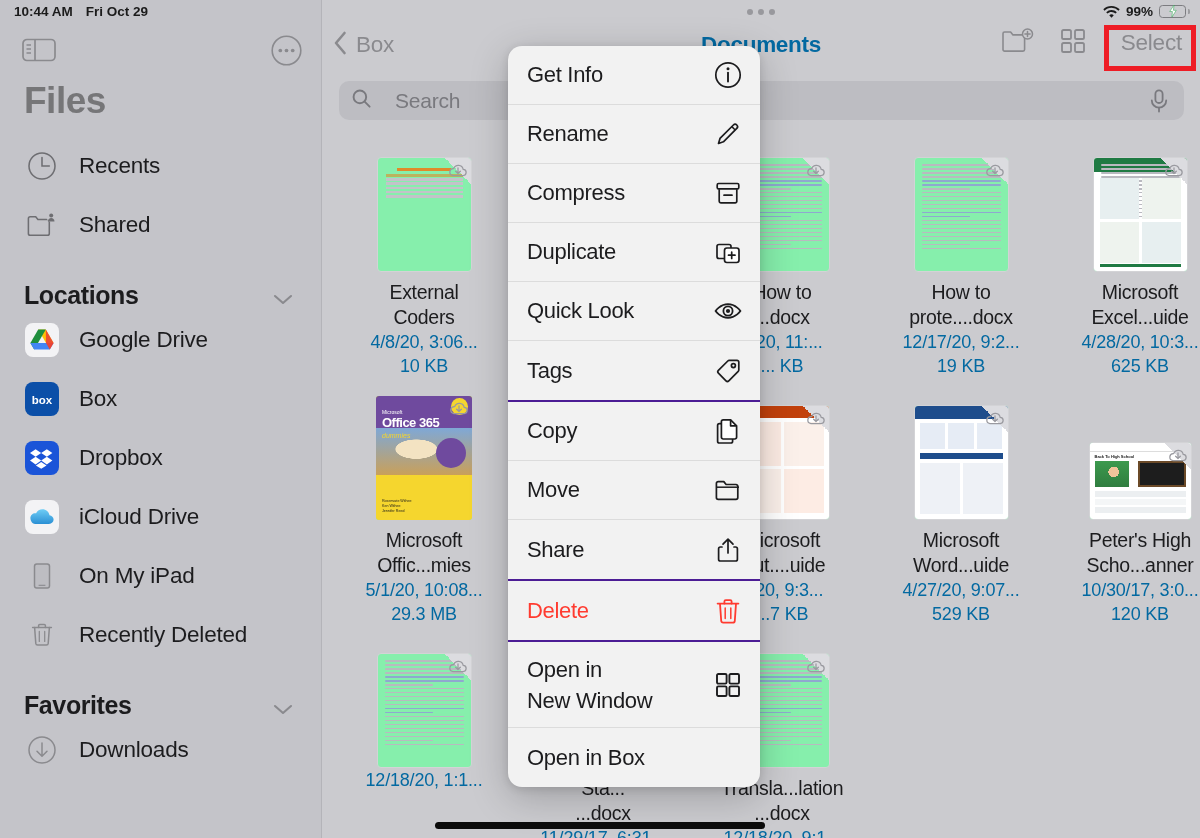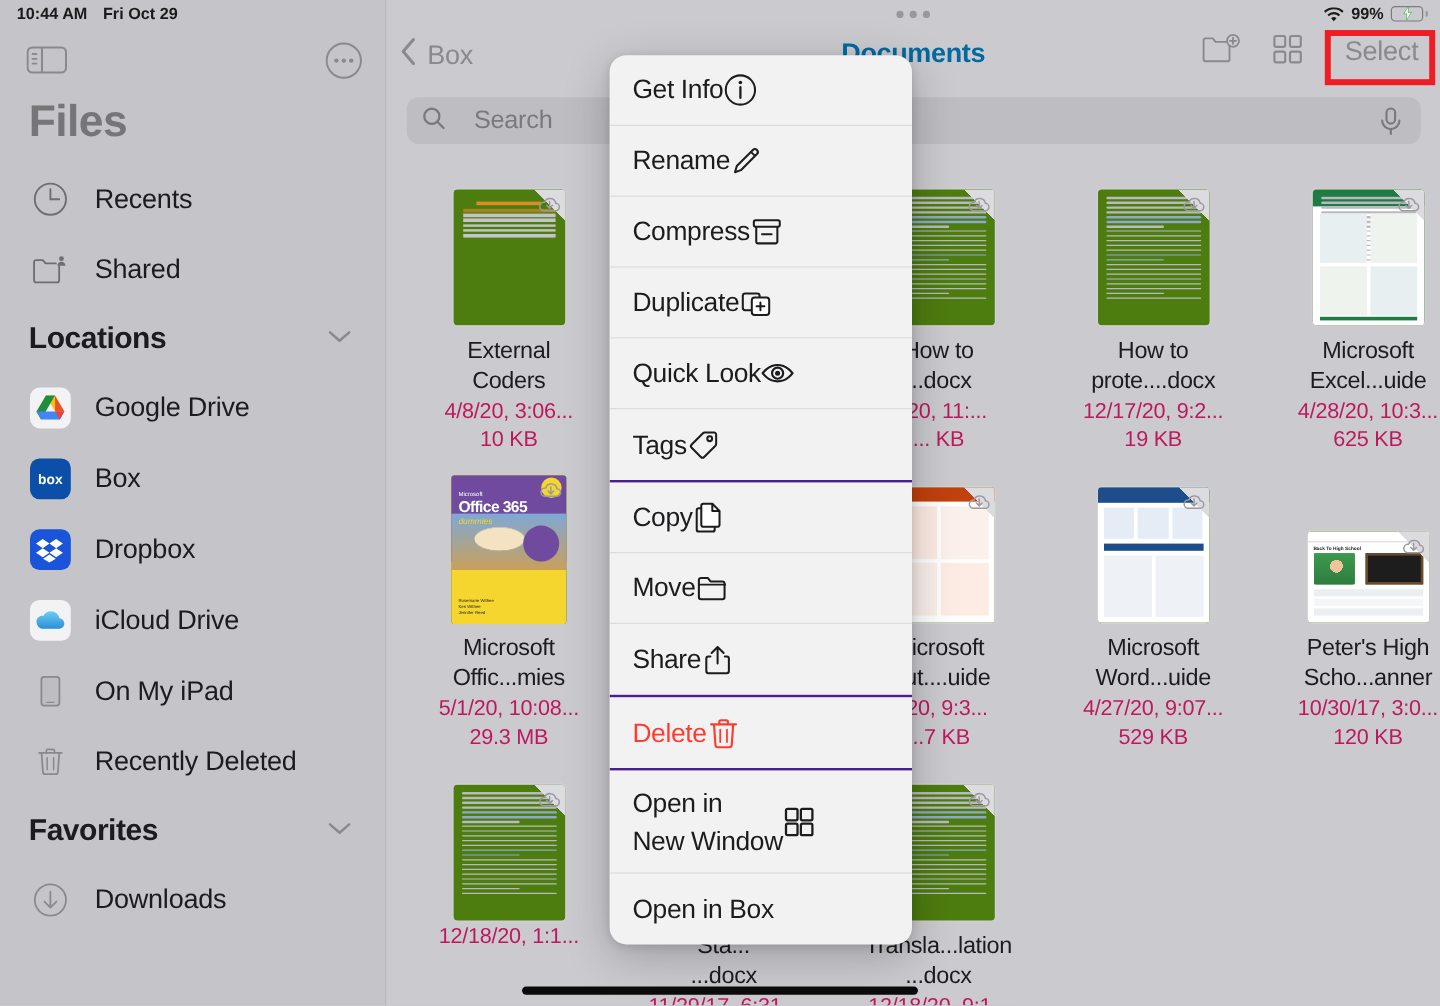--- a/index.html
+++ b/index.html
@@ -50,21 +50,21 @@
     position: absolute; top: 80px; left: 24px;
     font-size: 37px; font-weight: bold; color: #767678; letter-spacing: -0.5px;
   }
   .sb-list { position: absolute; top: 136px; left: 0; width: 322px; }
   .sb-row {
     display: flex; align-items: center; height: 59px; padding-left: 25px; gap: 20px;
   }
   .sb-row .ic { width: 34px; height: 34px; display: flex; align-items: center; justify-content: center; flex: 0 0 34px; }
   .sb-row .lbl { font-size: 22.5px; color: #1c1c1e; letter-spacing: -0.2px; }
   .sb-header {
-    display: flex; align-items: center; justify-content: space-between;
+    display: flex; align-items: flex-end; justify-content: space-between;
     padding: 0 28px 0 24px; height: 56px;
   }
   .sb-header .htxt { font-size: 25px; font-weight: bold; color: #1c1c1e; letter-spacing: -0.4px; }
   .app-tile { width: 34px; height: 34px; border-radius: 8px; overflow: hidden; position: relative; }
 
   
   .main {
     position: absolute; top: 0; left: 322px; width: 878px; height: 838px;
     background: #cbcbcf; overflow: hidden;
   }
@@ -106,57 +106,57 @@
 
   
   .grid {
     position: absolute; top: 146px; left: 0; width: 878px;
     display: grid; grid-template-columns: repeat(5, 160px); column-gap: 19px;
     padding-left: 22px; row-gap: 0;
   }
   .cell { width: 160px; height: 248px; display: flex; flex-direction: column; align-items: center; }
   .thumb-wrap { height: 126px; display: flex; align-items: flex-end; justify-content: center; position: relative; }
   .thumb {
-    width: 95px; height: 115px; background: #4d7c0f; border: 1px solid #d3d3d6;
+    width: 95px; height: 115px; background: #86efac; border: 1px solid #d3d3d6;
     border-radius: 4px; position: relative; overflow: hidden;
   }
   .thumb.wide { width: 103px; height: 78px; }
   .thumb.book { width: 96px; height: 124px; border: none; border-radius: 3px; }
   .dog-ear {
     position: absolute; top: 0; right: 0; width: 26px; height: 26px;
     background: linear-gradient(225deg, #dcdce0 0 50%, transparent 50%);
   }
   .cloud-dl {
     position: absolute; top: 3px; right: 3px; width: 20px; height: 20px; z-index: 3;
   }
   .fname {
     font-size: 19.5px; color: #1c1c1e; text-align: center; line-height: 25px;
     letter-spacing: -0.3px; margin-top: 8px; width: 160px;
   }
-  .fmeta { font-size: 18px; color: #be185d; text-align: left; line-height: 24px; letter-spacing: -0.2px; }
+  .fmeta { font-size: 18px; color: #0369a1; text-align: left; line-height: 24px; letter-spacing: -0.2px; }
 
   
   .lines { position: absolute; inset: 6px 7px; display: flex; flex-direction: column; gap: 2.4px; }
   .lines b { display: block; height: 1.6px; background: #b9b9c0; border-radius: 1px; }
   .lines b.sh { width: 62%; }
   .lines b.blue { background: #8fa8cf; }
   .tbl { position:absolute; inset: 10px 8px auto 8px; }
   .tbl .hd { height: 3px; background: #e08a2a; margin-bottom: 3px; width: 70%; margin-left:auto; margin-right:auto;}
   .tbl .rw { height: 2.6px; background: #c3c3c9; margin-bottom: 1.6px; }
 
   
   .ctx {
     position: absolute; left: 508px; top: 46px; width: 252px;
     background: #f2f2f2; border-radius: 14px; overflow: hidden;
     box-shadow: 0 10px 38px rgba(0,0,0,0.22), 0 2px 8px rgba(0,0,0,0.12);
     z-index: 50;
   }
   .ctx-group + .ctx-group { border-top: 2px solid #4c1d95; }
   .ctx-item {
-    height: 59px; display: flex; align-items: center; 
+    height: 59px; display: flex; align-items: center; justify-content: space-between;
     padding: 0 18px 0 19px; border-bottom: 1px solid #dcdcdc;
     font-size: 22px; color: #1c1c1e; letter-spacing: -0.3px;
   }
   .ctx-item:last-child { border-bottom: none; }
   .ctx-item.tall { height: 86px; }
   .ctx-item.tall .ctx-label { line-height: 31px; }
   .ctx-item.destructive { color: #ff3b30; }
   .ctx-icon { width: 28px; height: 28px; display: flex; align-items: center; justify-content: center; flex: 0 0 28px; }
 
   .home-ind {

